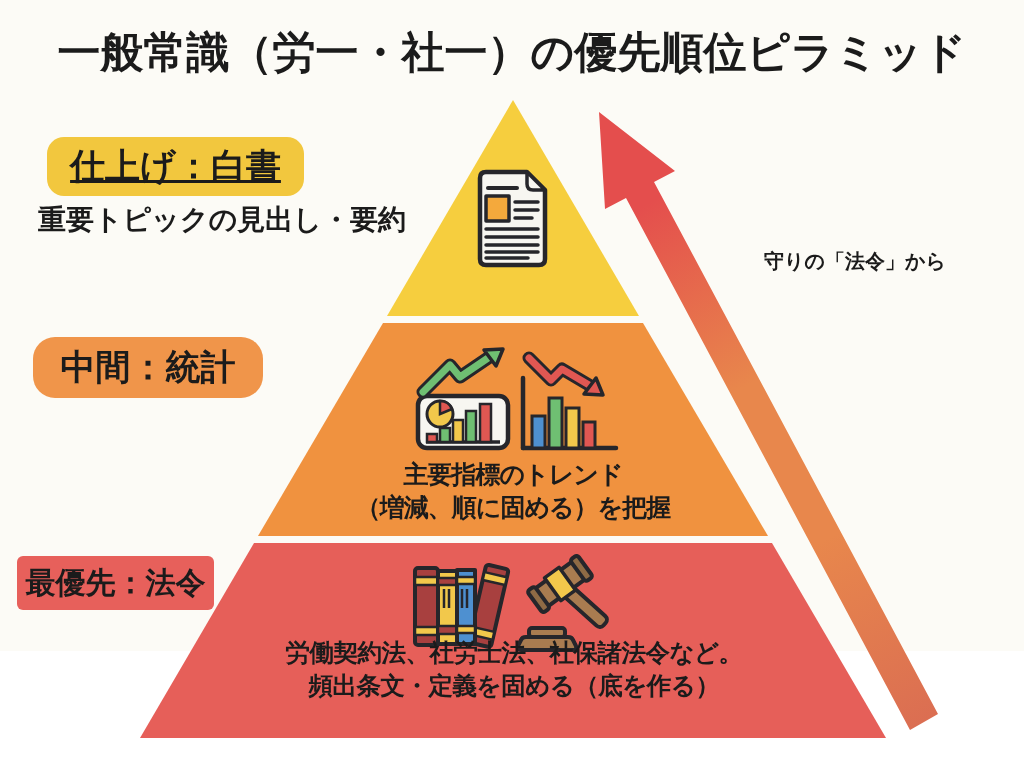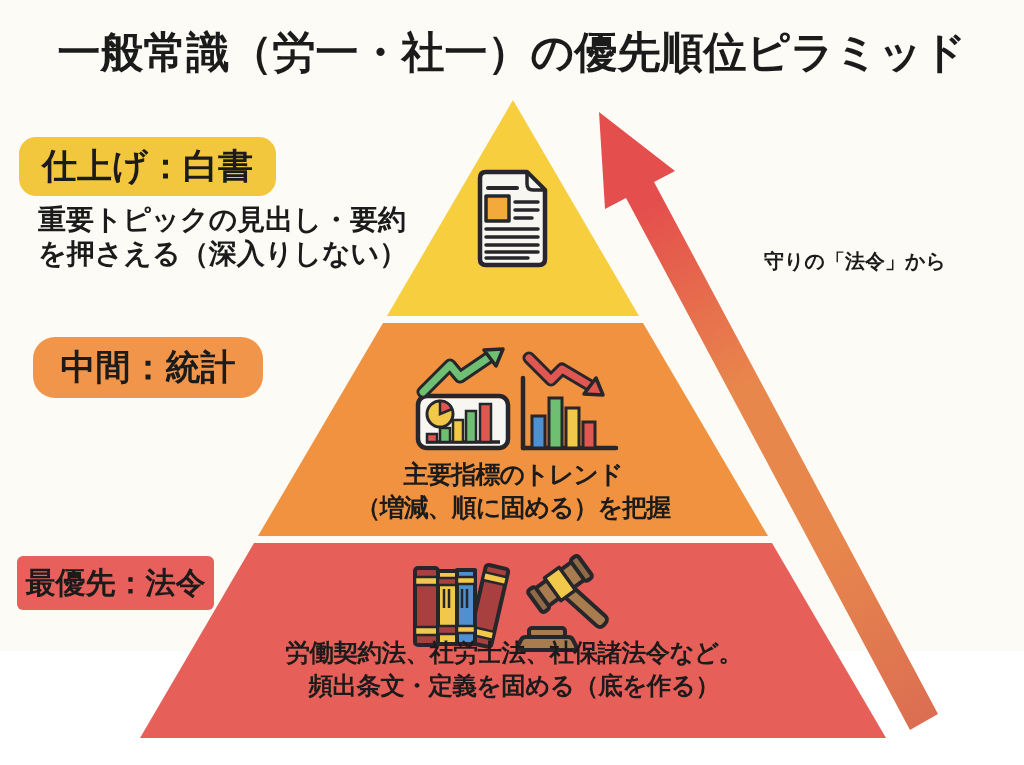--- a/index.html
+++ b/index.html
@@ -4,21 +4,21 @@
 <style>
   html,body{margin:0;padding:0;}
   body{width:1024px;height:765px;overflow:hidden;
        font-family:"Liberation Sans","DejaVu Sans",sans-serif;}
   #canvas{position:relative;width:1024px;height:651px;background:#FCFBF6;}
   #scene{position:absolute;left:0;top:0;}
   .txt{position:absolute;color:#1B1B1B;font-weight:800;}
   #title{left:0;top:24px;width:1024px;text-align:center;font-size:43px;letter-spacing:0px;}
   .pill{position:absolute;display:flex;align-items:center;justify-content:center;
         border-radius:17px;color:#1B1B1B;font-weight:800;}
-  #pill-top{left:19px;top:137px;width:257px;height:59px;font-size:35px;}
+  #pill-top{left:47px;top:137px;width:257px;height:59px;font-size:35px;text-decoration:underline;}
   #pill-middle{left:33px;top:337px;width:230px;height:61px;font-size:35px;}
   #pill-bottom{left:17px;top:556px;width:197px;height:54px;font-size:30px;border-radius:6px;}
   #desc-top{left:38px;top:203px;width:430px;font-size:28px;line-height:1.22;text-align:left;}
   #desc-middle{left:293px;top:458px;width:440px;font-size:25px;line-height:1.3;text-align:center;letter-spacing:-1px;}
   #desc-bottom{left:242px;top:637px;width:544px;font-size:24.5px;line-height:1.33;text-align:center;letter-spacing:-0.5px;}
   #arrow-note{left:690px;top:249px;width:330px;font-size:20px;line-height:1.27;text-align:center;}
 </style>
 </head>
 <body>
 
@@ -128,21 +128,20 @@
   </div>
   <div id="pill-middle" class="pill" style="background-color: rgb(240, 149, 74); border-radius: 22px;">
     <span>中間：統計</span>
   </div>
   <div id="pill-bottom" class="pill" style="background-color: rgb(231, 96, 91);">
     <span>最優先：法令</span>
   </div>
 
   <div id="desc-top" class="txt">
     <div>重要トピックの見出し・要約</div>
-    <div>を押さえる（深入りしない）</div>
   </div>
   <div id="desc-middle" class="txt">
     <div>主要指標のトレンド</div>
     <div>（増減、順に固める）を把握</div>
   </div>
   <div id="desc-bottom" class="txt">
     <div>労働契約法、社労士法、社保諸法令など。</div>
     <div>頻出条文・定義を固める（底を作る）</div>
   </div>
 

